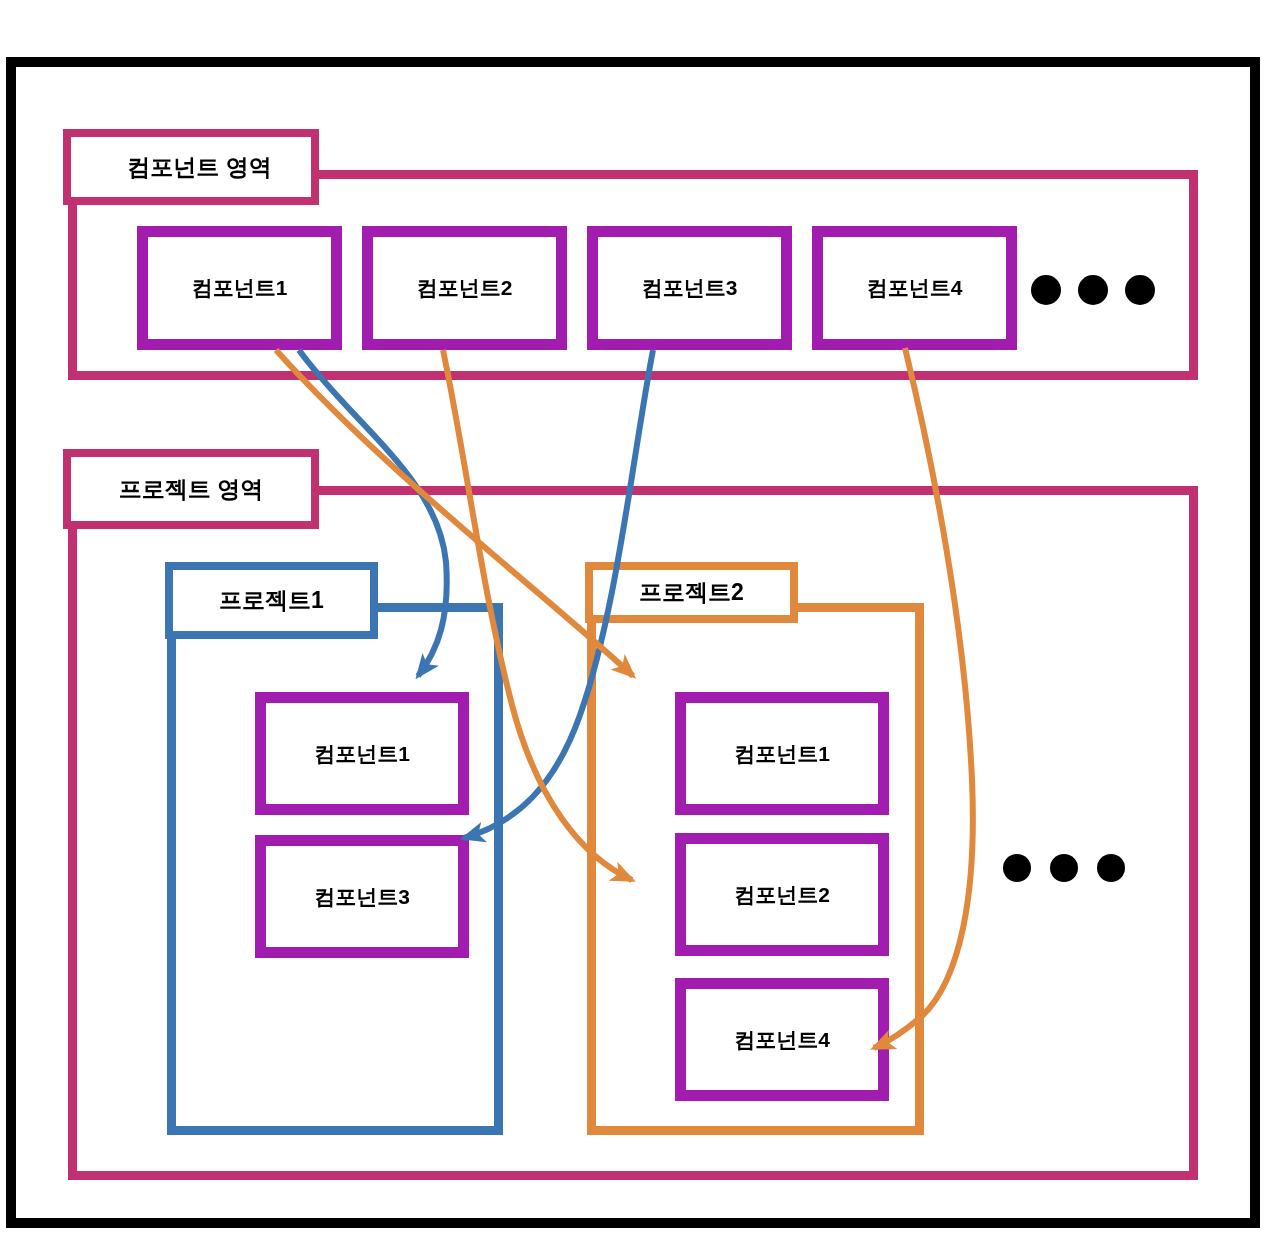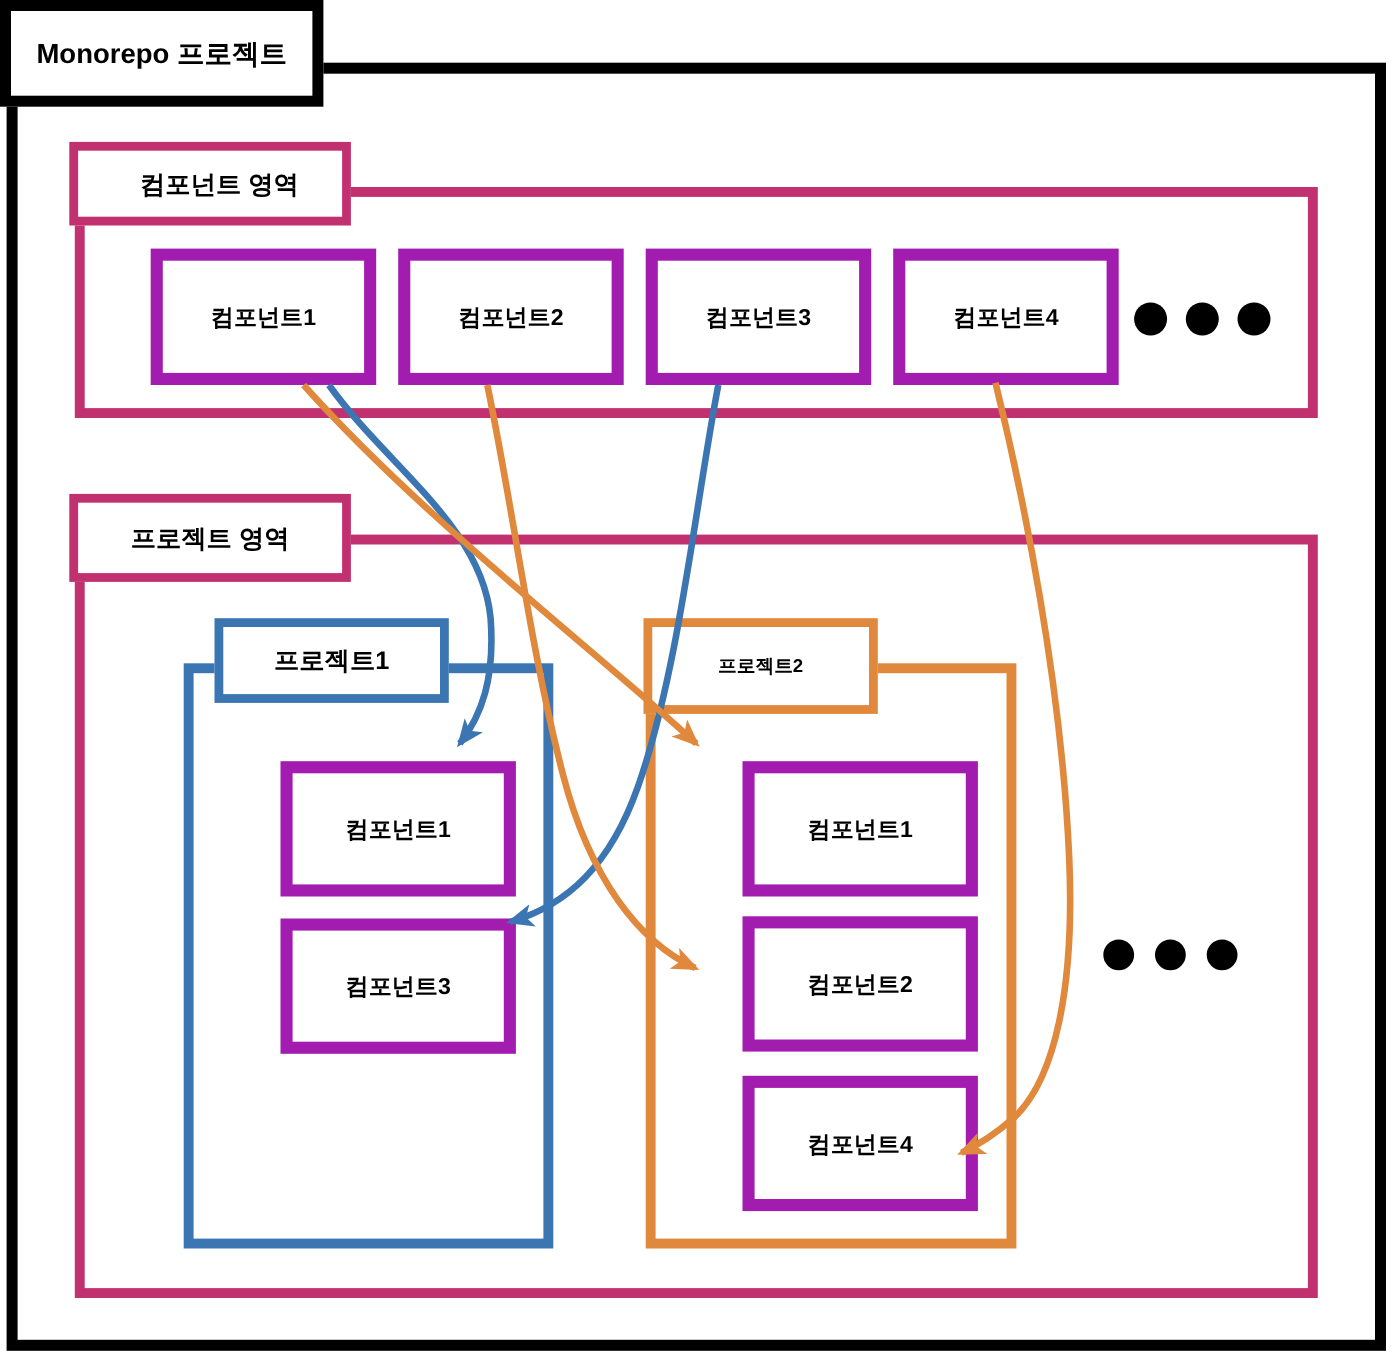--- a/index.html
+++ b/index.html
@@ -20,30 +20,30 @@
   .title-box   { left: 0px;  top: 0px;   width: 294px;  height: 97px;  border: 10px solid #000; background: #fff;
                  z-index: 5; display: flex; align-items: center; justify-content: center; font-size: 25px; }
 
   
   .area        { border: 9px solid var(--pink); z-index: 1; }
   .comp-area   { left: 68px; top: 170px; width: 1130px; height: 210px; }
   .proj-area   { left: 68px; top: 486px; width: 1130px; height: 694px; }
   .label-box   { background: #fff; z-index: 3; display: flex; align-items: center; justify-content: center;
                  font-size: 23px; }
   .pink-border   { border: 8px solid var(--pink); }
-  .blue-border   { border: 8px solid var(--blue); margin-left: 30px; }
+  .blue-border   { border: 8px solid var(--blue); }
   .orange-border { border: 8px solid var(--orange); }
   .comp-label  { left: 63px;  top: 129px; width: 256px; height: 76px; padding-left: 17px; }
   .proj-label  { left: 63px;  top: 449px; width: 256px; height: 80px; }
 
   
   .p1-rect     { left: 167px; top: 603px; width: 336px; height: 532px; border: 9px solid var(--blue);   z-index: 1; }
   .p2-rect     { left: 587px; top: 603px; width: 337px; height: 532px; border: 9px solid var(--orange); z-index: 1; }
   .p1-label    { left: 165px; top: 562px; width: 213px; height: 77px; font-size: 23px; }
-  .p2-label    { left: 585px; top: 562px; width: 213px; height: 87px; font-size: 17px; }
+  .p2-label    { left: 585px; top: 562px; width: 213px; height: 61px; font-size: 23px; }
 
   
   .cbox        { border: 11px solid #a21caf; background: #fff; z-index: 4;
                  display: flex; align-items: center; justify-content: center; font-size: 21px; margin-left: 24px; }
   .cb-row      { top: 226px; width: 205px; height: 124px; }
   .cb1 { left: 113px; } .cb2 { left: 338px; } .cb3 { left: 563px; } .cb4 { left: 788px; }
   .p1c  { left: 231px; width: 214px; height: 123px; }
   .p1c1 { top: 692px; } .p1c3 { top: 835px; }
   .p2c  { left: 651px; width: 214px; height: 123px; }
   .p2c1 { top: 692px; } .p2c2 { top: 833px; } .p2c4 { top: 978px; }
@@ -58,21 +58,20 @@
 
   
   #arrows-svg  { position: absolute; left: 0; top: 0; z-index: 6; pointer-events: none; }
 </style>
 </head>
 <body>
 
 <div class="canvas" style="--pink: #C2316F; --blue: #3B76B3; --orange: #E0883B;">
 
   <div class="abs outer"></div>
-  <div class="abs title-box">Monorepo 프로젝트</div>
 
   <div class="abs area comp-area"></div>
   <div class="abs label-box pink-border comp-label">컴포넌트 영역</div>
   <div class="abs cbox cb-row cb1">컴포넌트1</div>
   <div class="abs cbox cb-row cb2">컴포넌트2</div>
   <div class="abs cbox cb-row cb3">컴포넌트3</div>
   <div class="abs cbox cb-row cb4">컴포넌트4</div>
   <div class="abs dots comp-dots">
       <span class="dot"></span>
       <span class="dot"></span>

